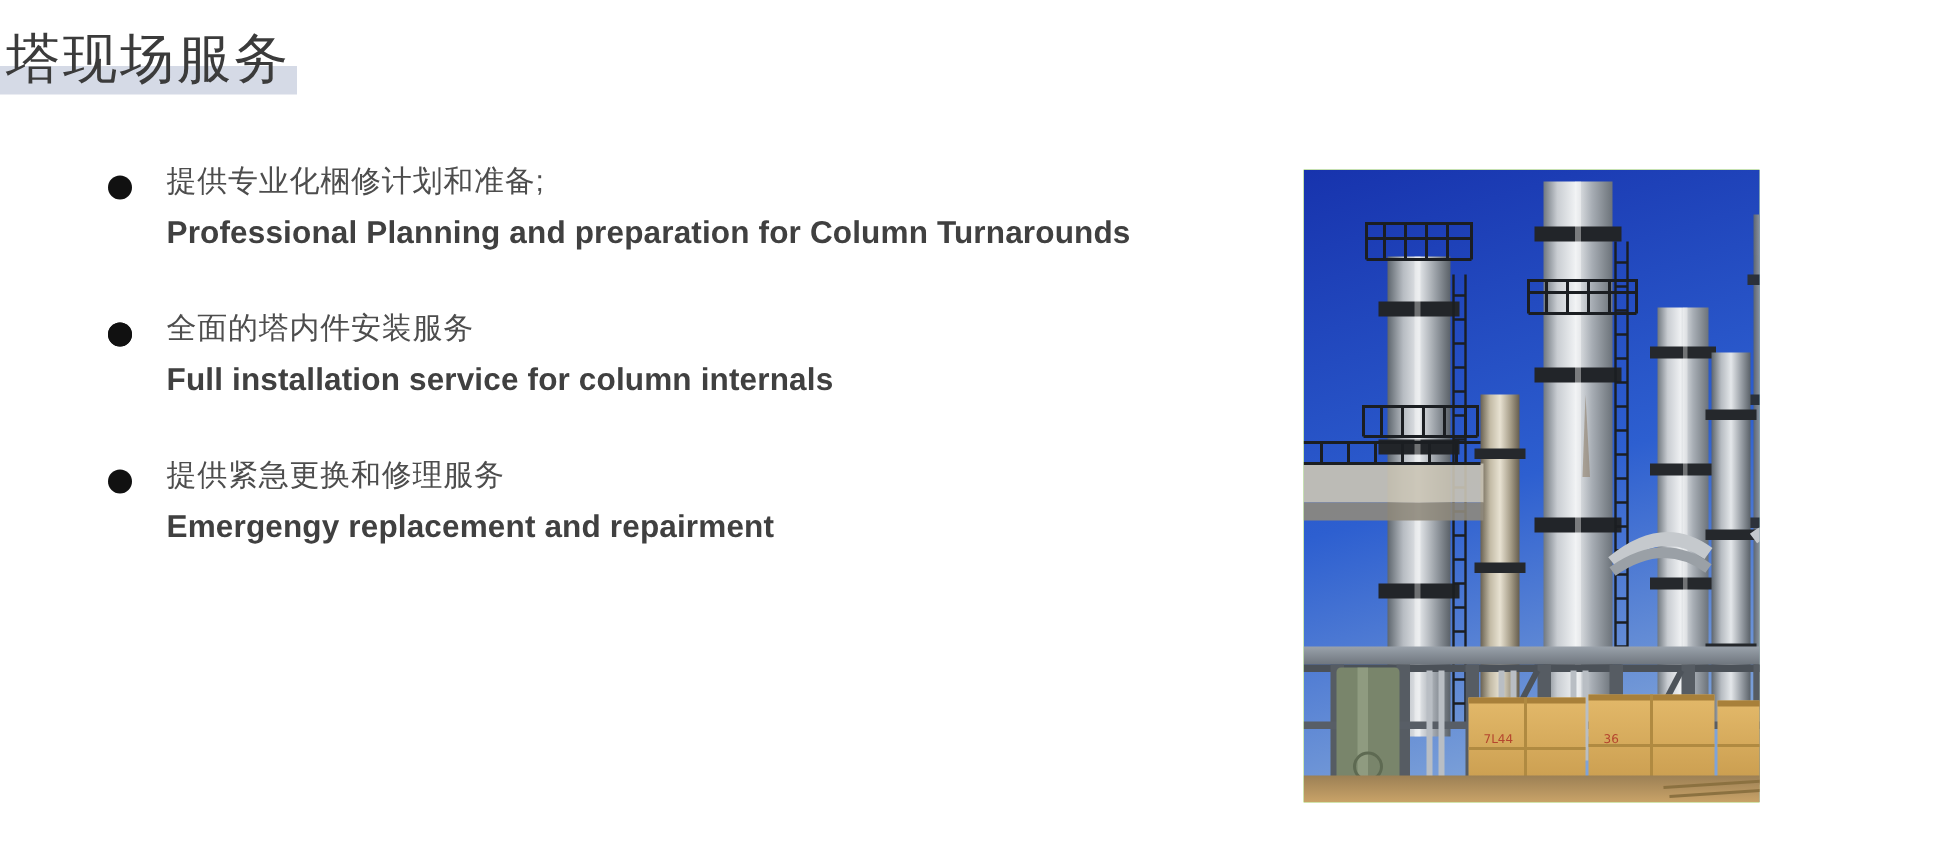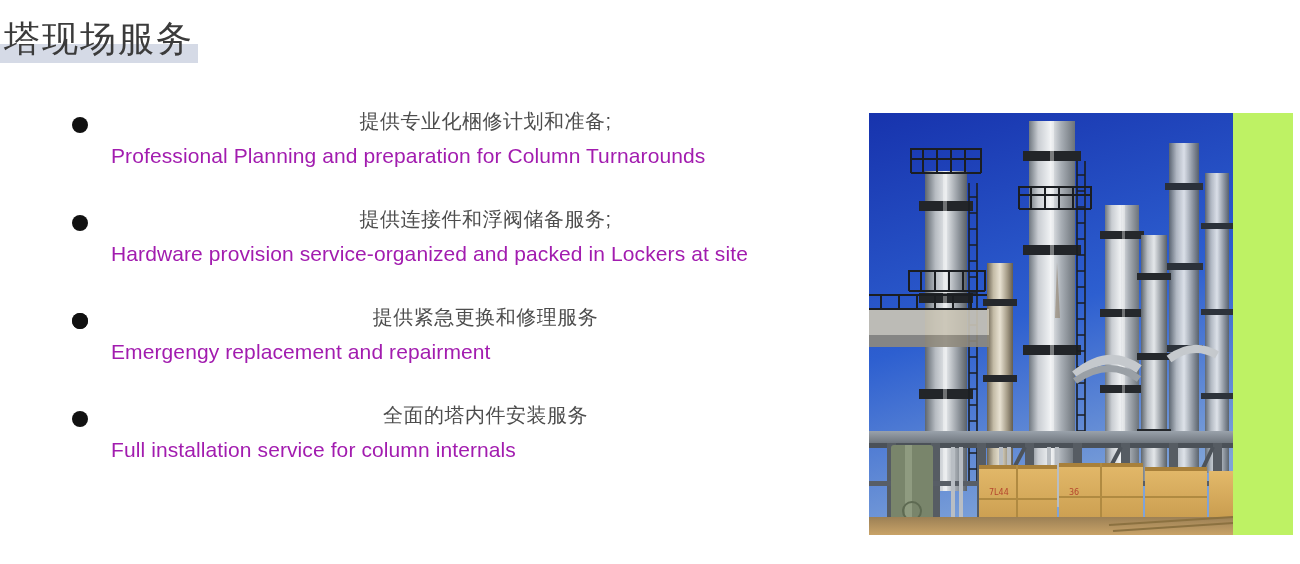--- a/index.html
+++ b/index.html
@@ -74,37 +74,36 @@
     border-radius: 50%;
     background: #111111;
   }
   .cn {
     font-size: 20px;
     font-weight: 400;
     color: #4d4d4d;
     line-height: 34px;
     letter-spacing: 0.5px;
     white-space: nowrap;
-    text-align: center;
   }
   .en {
     font-size: 21px;
-    font-weight: 400;
-    color: #a21caf;
+    font-weight: 700;
+    color: #404040;
     line-height: 35px;
     letter-spacing: 0.1px;
     white-space: nowrap;
   }
 
   
   .photo {
     position: absolute;
     left: 869px;
     top: 113px;
-    width: 424px;
+    width: 304px;
     height: 422px;
     overflow: hidden;
     background: #bef264;
   }
   .photo svg { display: block; }
 </style>
 </head>
 <body>
 
 <div class="page">
@@ -117,40 +116,35 @@
   </div>
 
   <div class="list">
 
     <div class="item">
       <span class="dot"></span>
       <div class="cn">提供专业化梱修计划和准备;</div>
       <div class="en">Professional Planning and preparation for Column Turnarounds</div>
     </div>
 
+
     <div class="item">
       <span class="dot"></span>
-      <div class="cn">提供连接件和浮阀储备服务;</div>
-      <div class="en">Hardware provision service-organized and packed in Lockers at site</div>
     </div>
 
     <div class="item">
       <span class="dot"></span>
+      <div class="cn">全面的塔内件安装服务</div>
+      <div class="en">Full installation service for column internals</div>
     </div>
 
     <div class="item">
       <span class="dot"></span>
       <div class="cn">提供紧急更换和修理服务</div>
       <div class="en">Emergengy replacement and repairment</div>
-    </div>
-
-    <div class="item">
-      <span class="dot"></span>
-      <div class="cn">全面的塔内件安装服务</div>
-      <div class="en">Full installation service for column internals</div>
     </div>
 
   </div>
 
   <div class="photo">
     <svg width="364" height="422" viewBox="0 0 364 422" xmlns="http://www.w3.org/2000/svg">
       <defs>
         <linearGradient id="sky" x1="0" y1="0" x2="0.25" y2="1">
           <stop offset="0" stop-color="#1733ad"></stop>
           <stop offset="0.55" stop-color="#2d5fd0"></stop>

